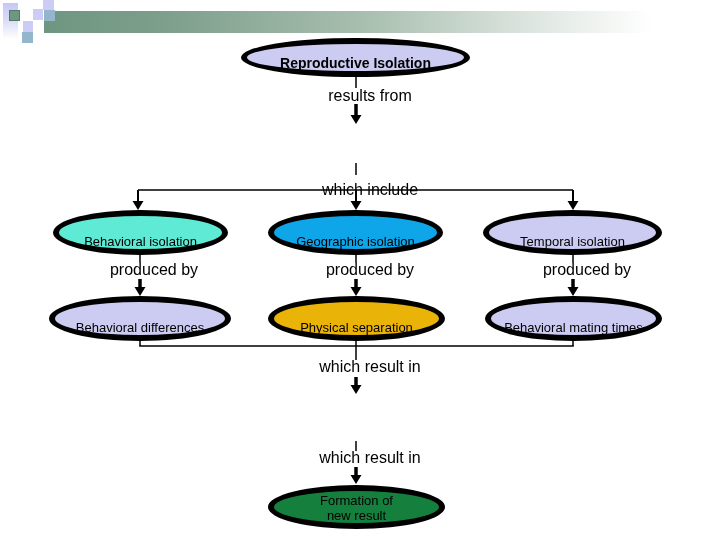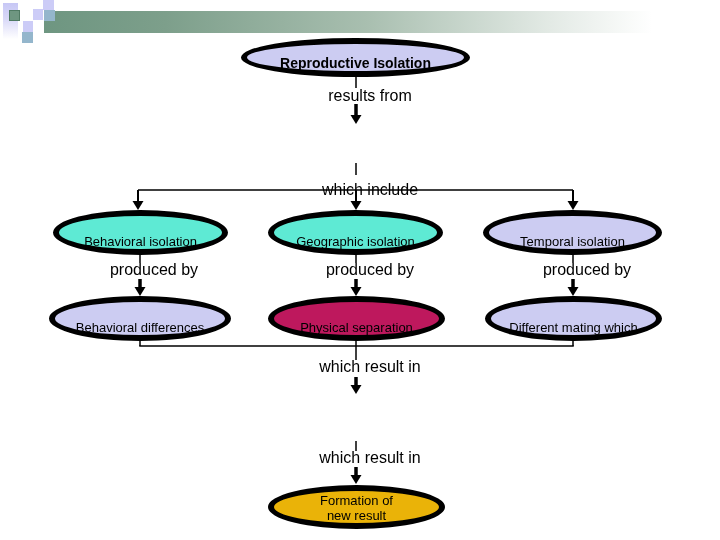--- a/index.html
+++ b/index.html
@@ -112,39 +112,39 @@
   </svg>
 
   <div class="node root" style="left: 241px; top: 38px; width: 229px; height: 39px; background: rgb(204, 204, 242); border-color: rgb(0, 0, 0);">
     <span>Reproductive Isolation</span>
   </div>
 
 
   <div class="node" style="left: 53px; top: 210px; width: 175px; height: 45px; background: #5eead4; border-color: rgb(0, 0, 0);">
     <span>Behavioral isolation</span>
   </div>
-  <div class="node" style="left: 268px; top: 210px; width: 175px; height: 45px; background: #5eead4; border-color: rgb(0, 0, 0);">
+  <div class="node" style="left: 268px; top: 210px; width: 175px; height: 45px; background: #0ea5e9; border-color: rgb(0, 0, 0);">
     <span>Geographic isolation</span>
   </div>
   <div class="node" style="left: 483px; top: 210px; width: 179px; height: 45px; background: rgb(204, 204, 242); border-color: rgb(0, 0, 0);">
     <span>Temporal isolation</span>
   </div>
 
   <div class="node" style="left: 49px; top: 296px; width: 182px; height: 45px; background: rgb(204, 204, 242); border-color: rgb(0, 0, 0);">
     <span>Behavioral differences</span>
   </div>
-  <div class="node" style="left: 268px; top: 296px; width: 177px; height: 45px; background: #be185d; border-color: rgb(0, 0, 0);">
+  <div class="node" style="left: 268px; top: 296px; width: 177px; height: 45px; background: #eab308; border-color: rgb(0, 0, 0);">
     <span>Physical separation</span>
   </div>
   <div class="node" style="left: 485px; top: 296px; width: 177px; height: 45px; background: rgb(204, 204, 242); border-color: rgb(0, 0, 0);">
-    <span>Different mating which</span>
+    <span>Behavioral mating times</span>
   </div>
 
 
-  <div class="node" style="left: 268px; top: 485px; width: 177px; height: 44px; background: #eab308; border-color: rgb(0, 0, 0);">
+  <div class="node" style="left: 268px; top: 485px; width: 177px; height: 44px; background: #15803d; border-color: rgb(0, 0, 0);">
     <span>Formation of</span>
     <span>new result</span>
   </div>
 
   <div class="edge-label" style="left:356px; top:89px;">results from</div>
   <div class="edge-label" style="left:356px; top:175px;margin-top:8px;">which include</div>
   <div class="edge-label" style="left:140px; top:263px;">produced by</div>
   <div class="edge-label" style="left:356px; top:263px;">produced by</div>
   <div class="edge-label" style="left:573px; top:263px;">produced by</div>
   <div class="edge-label" style="left:356px; top:360px;">which result in</div>

